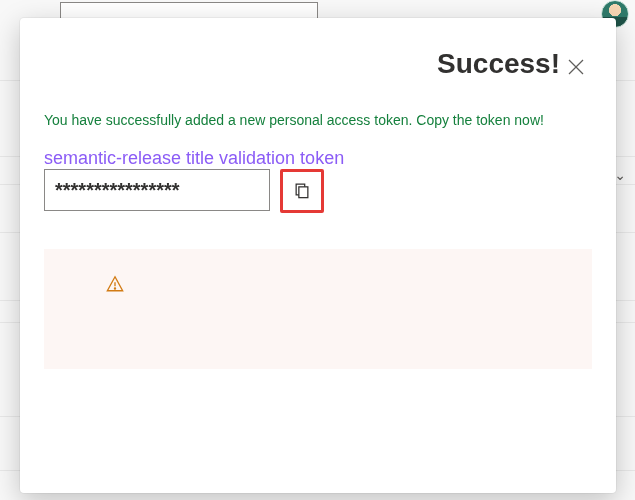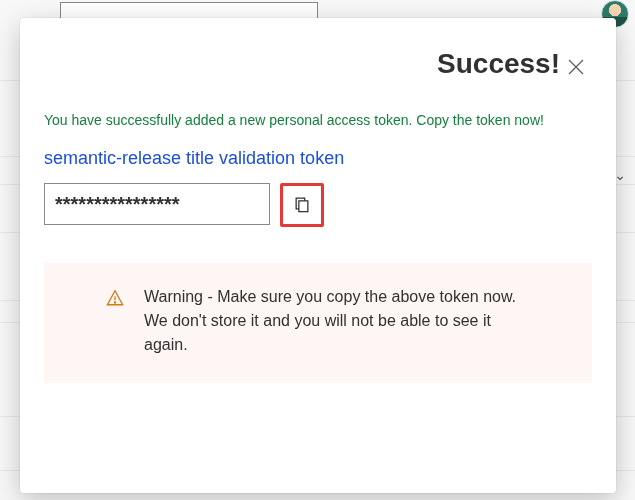--- a/index.html
+++ b/index.html
@@ -93,23 +93,22 @@
       width: 16px;
       height: 16px;
     }
     .desc-text {
       font-size: 14px;
       color: #15803d;
       margin-bottom: 20px;
     }
     .token-name {
       font-size: 18px;
-      color: #1d4ed8;
+      color: #8b5cf6;
       font-weight: 400;
-      margin-bottom: 14px;
     }
     .token-row {
       display: flex;
       align-items: stretch;
       gap: 10px;
       margin-bottom: 36px;
     }
     .token-input {
       width: 226px;
       height: 42px;
@@ -220,15 +219,14 @@
   </div>
 
   <div class="warning-panel">
     <span class="warning-icon">
       <svg viewBox="0 0 20 20" fill="none" stroke="currentColor" stroke-width="1.5">
         <path d="M10 2 L18.5 17.5 H1.5 Z"></path>
         <line x1="10" y1="8" x2="10" y2="12.5"></line>
         <circle cx="10" cy="15" r="0.6" fill="currentColor"></circle>
       </svg>
     </span>
-    <p class="warning-text">Warning - Make sure you copy the above token now. We don't store it and you will not be able to see it again.</p>
   </div>
 </div>
 
 </body></html>

